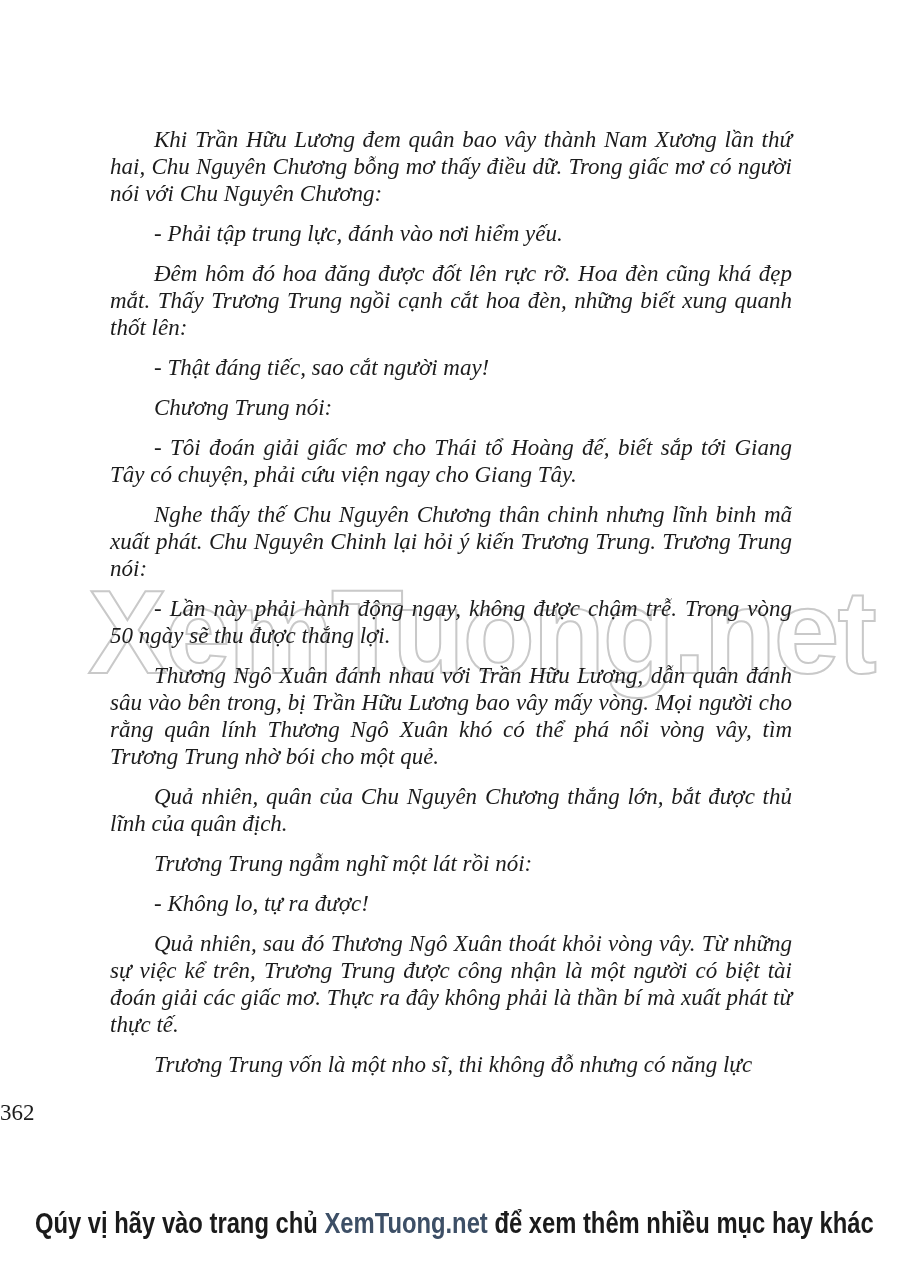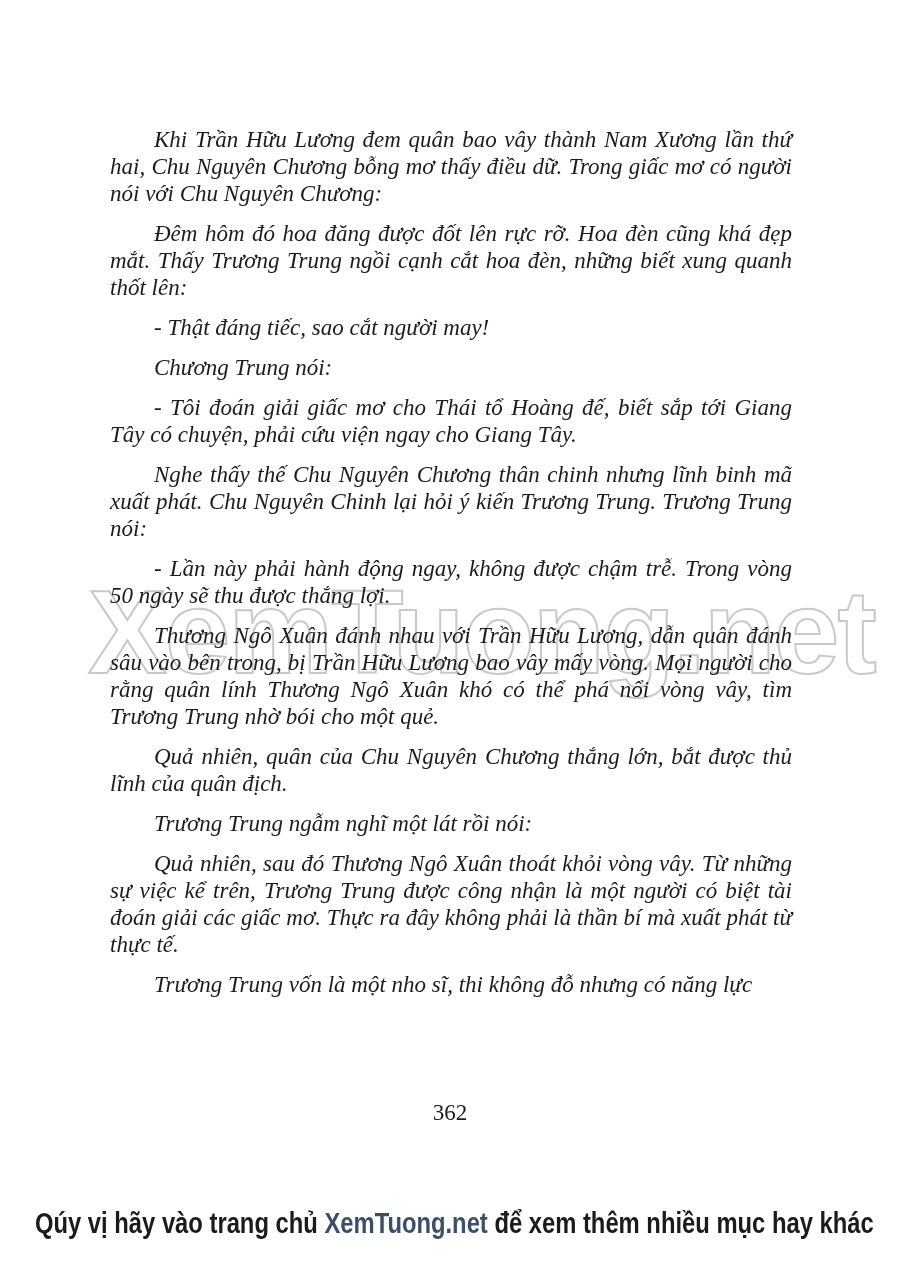--- a/index.html
+++ b/index.html
@@ -43,21 +43,21 @@
   }
   #text-block p.para {
     margin: 0 0 13px 0;
     text-indent: 44px;
   }
   #page-number {
     position: absolute;
     left: 0;
     top: 1100px;
     width: 900px;
-    text-align: center;
+    text-align: left;
     z-index: 1;
     color: #1c1c1c;
     font-size: 23px;
   }
   
   #footer {
     position: absolute;
     left: 35px;
     top: 1207px;
     z-index: 1;
@@ -76,29 +76,31 @@
 </style>
 </head>
 <body>
 
 <div id="page">
 
   <div id="watermark" style="-webkit-text-stroke: 2px rgb(201, 201, 201);">XemTuong.net</div>
 
   <div id="text-block">
       <p class="para">Khi Trần Hữu Lương đem quân bao vây thành Nam Xương lần thứ hai, Chu Nguyên Chương bỗng mơ thấy điều dữ. Trong giấc mơ có người nói với Chu Nguyên Chương:</p>
+      <p class="para">- Phải tập trung lực, đánh vào nơi hiểm yếu.</p>
       <p class="para">Đêm hôm đó hoa đăng được đốt lên rực rỡ. Hoa đèn cũng khá đẹp mắt. Thấy Trương Trung ngồi cạnh cắt hoa đèn, những biết xung quanh thốt lên:</p>
       <p class="para">- Thật đáng tiếc, sao cắt người may!</p>
       <p class="para">Chương Trung nói:</p>
       <p class="para">- Tôi đoán giải giấc mơ cho Thái tổ Hoàng đế, biết sắp tới Giang Tây có chuyện, phải cứu viện ngay cho Giang Tây.</p>
       <p class="para">Nghe thấy thế Chu Nguyên Chương thân chinh nhưng lĩnh binh mã xuất phát. Chu Nguyên Chinh lại hỏi ý kiến Trương Trung. Trương Trung nói:</p>
       <p class="para">- Lần này phải hành động ngay, không được chậm trễ. Trong vòng 50 ngày sẽ thu được thắng lợi.</p>
       <p class="para">Thương Ngô Xuân đánh nhau với Trần Hữu Lương, dẫn quân đánh sâu vào bên trong, bị Trần Hữu Lương bao vây mấy vòng. Mọi người cho rằng quân lính Thương Ngô Xuân khó có thể phá nổi vòng vây, tìm Trương Trung nhờ bói cho một quẻ.</p>
       <p class="para">Quả nhiên, quân của Chu Nguyên Chương thắng lớn, bắt được thủ lĩnh của quân địch.</p>
       <p class="para">Trương Trung ngẫm nghĩ một lát rồi nói:</p>
+      <p class="para">- Không lo, tự ra được!</p>
       <p class="para">Quả nhiên, sau đó Thương Ngô Xuân thoát khỏi vòng vây. Từ những sự việc kể trên, Trương Trung được công nhận là một người có biệt tài đoán giải các giấc mơ. Thực ra đây không phải là thần bí mà xuất phát từ thực tế.</p>
       <p class="para">Trương Trung vốn là một nho sĩ, thi không đỗ nhưng có năng lực</p>
     </div>
 
   <div id="page-number">362</div>
 
   <div id="footer" style="color: rgb(27, 27, 27);">
     <span>Qúy vị hãy vào trang chủ </span><span class="footer-link" style="color: rgb(61, 79, 102);">XemTuong.net</span><span> để xem thêm nhiều mục hay khác</span>
   </div>
 

